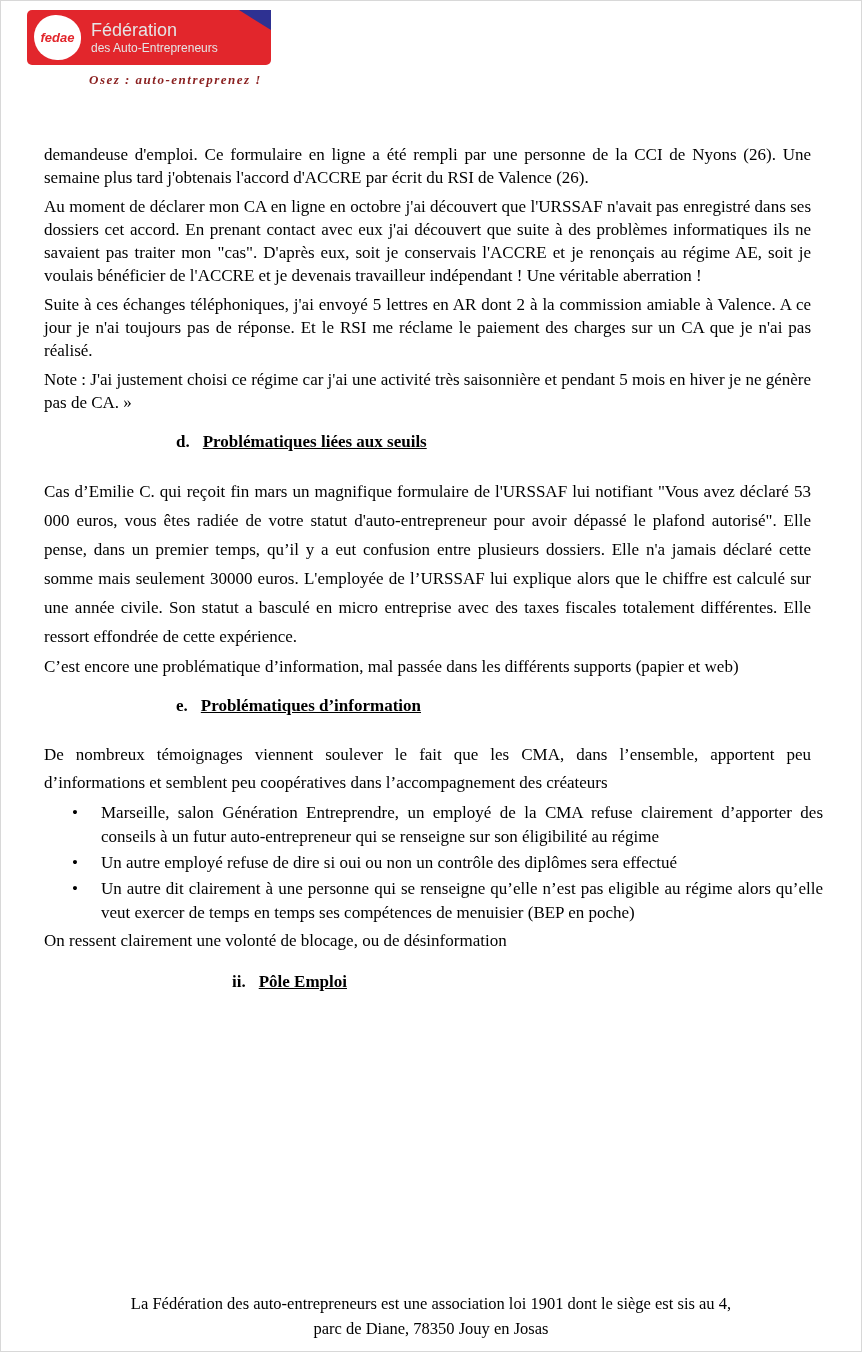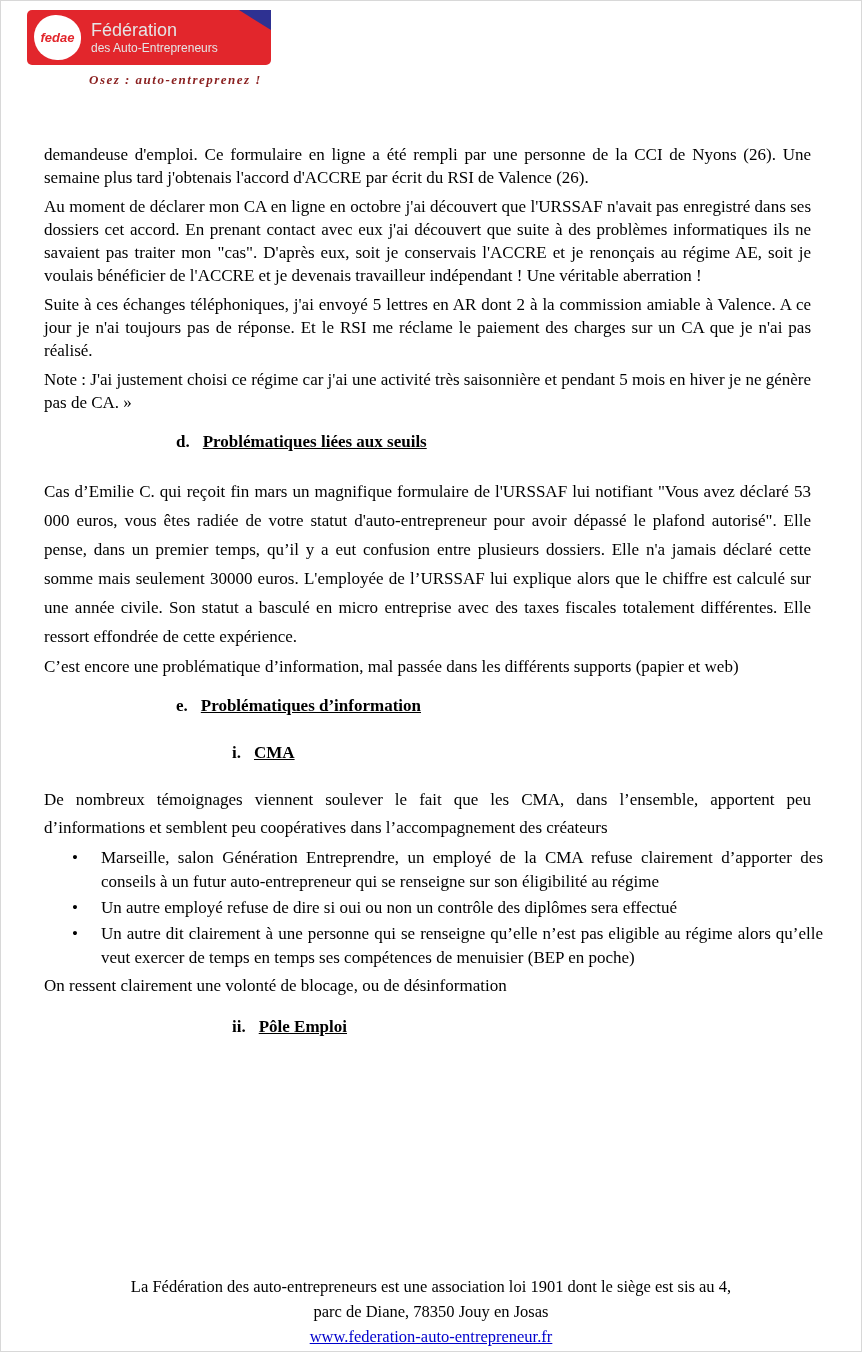--- a/index.html
+++ b/index.html
@@ -97,21 +97,21 @@
   }
   ul.bullets li::before {
     content:"\2022";
     position:absolute; left:28px;
     font-size:17px;
   }
 
   
   .footer {
     position:absolute;
-    left:0; right:0; bottom:2px;
+    left:0; right:0; bottom:10px;
     text-align:center;
     font-size:16.5px;
     line-height:25px;
   }
   .footer a {
     color:var(--link-blue,#0000cc);
     text-decoration:underline;
     cursor:pointer;
   }
 </style>
@@ -136,30 +136,28 @@
 
   <div class="content">
       <p class="para">demandeuse d'emploi. Ce formulaire en ligne a été rempli par une personne de la CCI de Nyons (26). Une semaine plus tard j'obtenais l'accord d'ACCRE par écrit du RSI de Valence (26).</p>
       <p class="para">Au moment de déclarer mon CA en ligne en octobre j'ai découvert que l'URSSAF n'avait pas enregistré dans ses dossiers cet accord. En prenant contact avec eux j'ai découvert que suite à des problèmes informatiques ils ne savaient pas traiter mon "cas". D'après eux, soit je conservais l'ACCRE et je renonçais au régime AE, soit je voulais bénéficier de l'ACCRE et je devenais travailleur indépendant ! Une véritable aberration !</p>
       <p class="para">Suite à ces échanges téléphoniques, j'ai envoyé 5 lettres en AR dont 2 à la commission amiable à Valence. A ce jour je n'ai toujours pas de réponse. Et le RSI me réclame le paiement des charges sur un CA que je n'ai pas réalisé.</p>
       <p class="para">Note : J'ai justement choisi ce régime car j'ai une activité très saisonnière et pendant 5 mois en hiver je ne génère pas de CA. »</p>
       <div class="heading level1"><span class="marker">d.</span><span class="htext">Problématiques liées aux seuils</span></div>
       <p class="para wide">Cas d’Emilie C. qui reçoit fin mars un magnifique formulaire de l'URSSAF lui notifiant "Vous avez déclaré 53 000  euros, vous êtes radiée de votre statut d'auto-entrepreneur pour avoir dépassé le plafond autorisé".  Elle pense, dans un premier temps, qu’il y a eut confusion entre plusieurs dossiers. Elle n'a jamais déclaré cette somme mais seulement 30000 euros. L'employée de l’URSSAF lui  explique alors que le chiffre est calculé sur une année civile. Son statut a basculé en micro entreprise avec des taxes fiscales totalement différentes. Elle ressort effondrée de cette expérience.</p>
       <p class="para">C’est encore une problématique d’information, mal passée dans les différents supports (papier et web)</p>
       <div class="heading level1"><span class="marker">e.</span><span class="htext">Problématiques d’information</span></div>
-      <div class="heading level2"><span class="marker">i.</span><span class="htext">CMA</span></div>
       <p class="para med">De nombreux témoignages viennent soulever le fait que les CMA, dans l’ensemble, apportent peu d’informations et semblent peu coopératives dans l’accompagnement des créateurs</p>
       <ul class="bullets">
         <li>Marseille, salon Génération Entreprendre, un employé de la CMA refuse clairement d’apporter des conseils à un futur auto-entrepreneur qui se renseigne sur son éligibilité au régime</li>
         <li>Un autre employé refuse de dire si oui ou non un contrôle des diplômes sera effectué</li>
         <li>Un autre dit clairement à une personne qui se renseigne qu’elle n’est pas eligible au régime alors qu’elle veut exercer de temps en temps ses compétences de menuisier (BEP en poche)</li>
       </ul>
       <p class="para">On ressent clairement une volonté de blocage, ou de désinformation</p>
       <div class="heading level2"><span class="marker">ii.</span><span class="htext">Pôle Emploi</span></div>
     </div>
 
   <div class="footer">
     <div>La Fédération des auto-entrepreneurs est une association loi 1901 dont le siège est sis au 4,</div>
     <div>parc de Diane, 78350 Jouy en Josas</div>
-    <div><a>www.federation-auto-entrepreneur.fr</a></div>
   </div>
 
 </div>
 
 </body></html>

